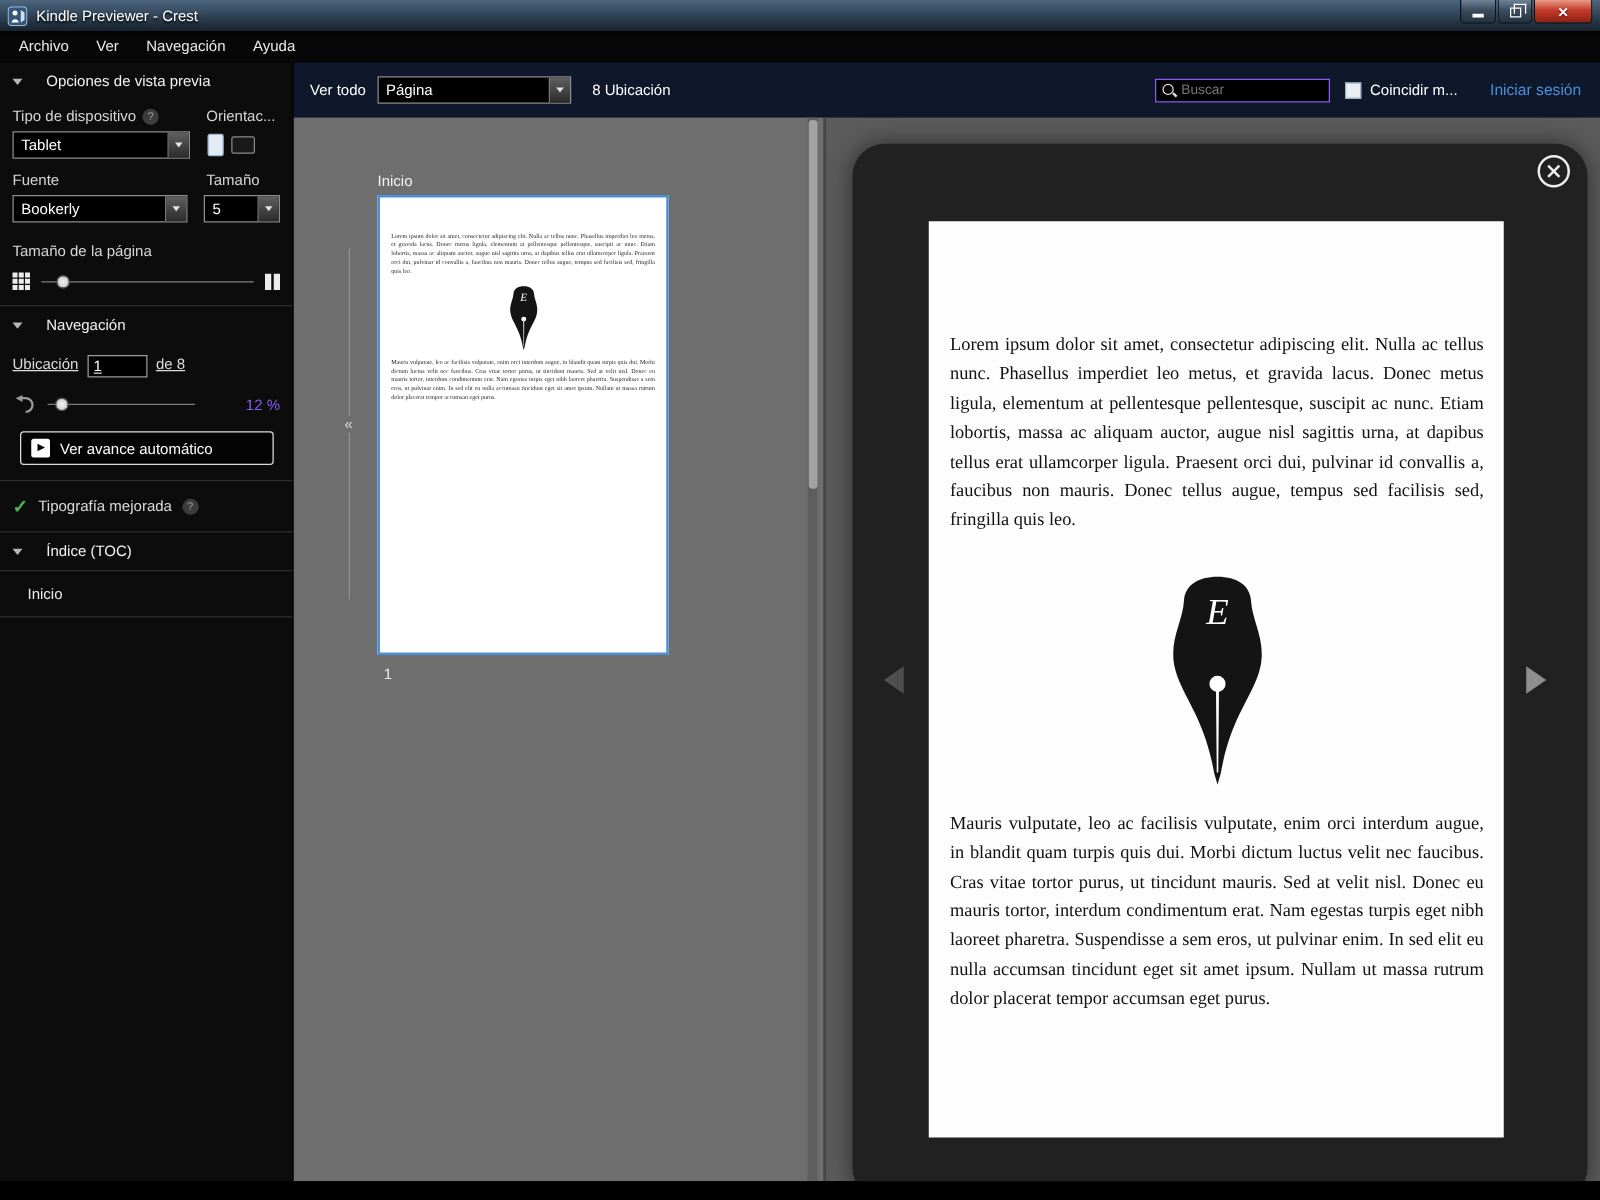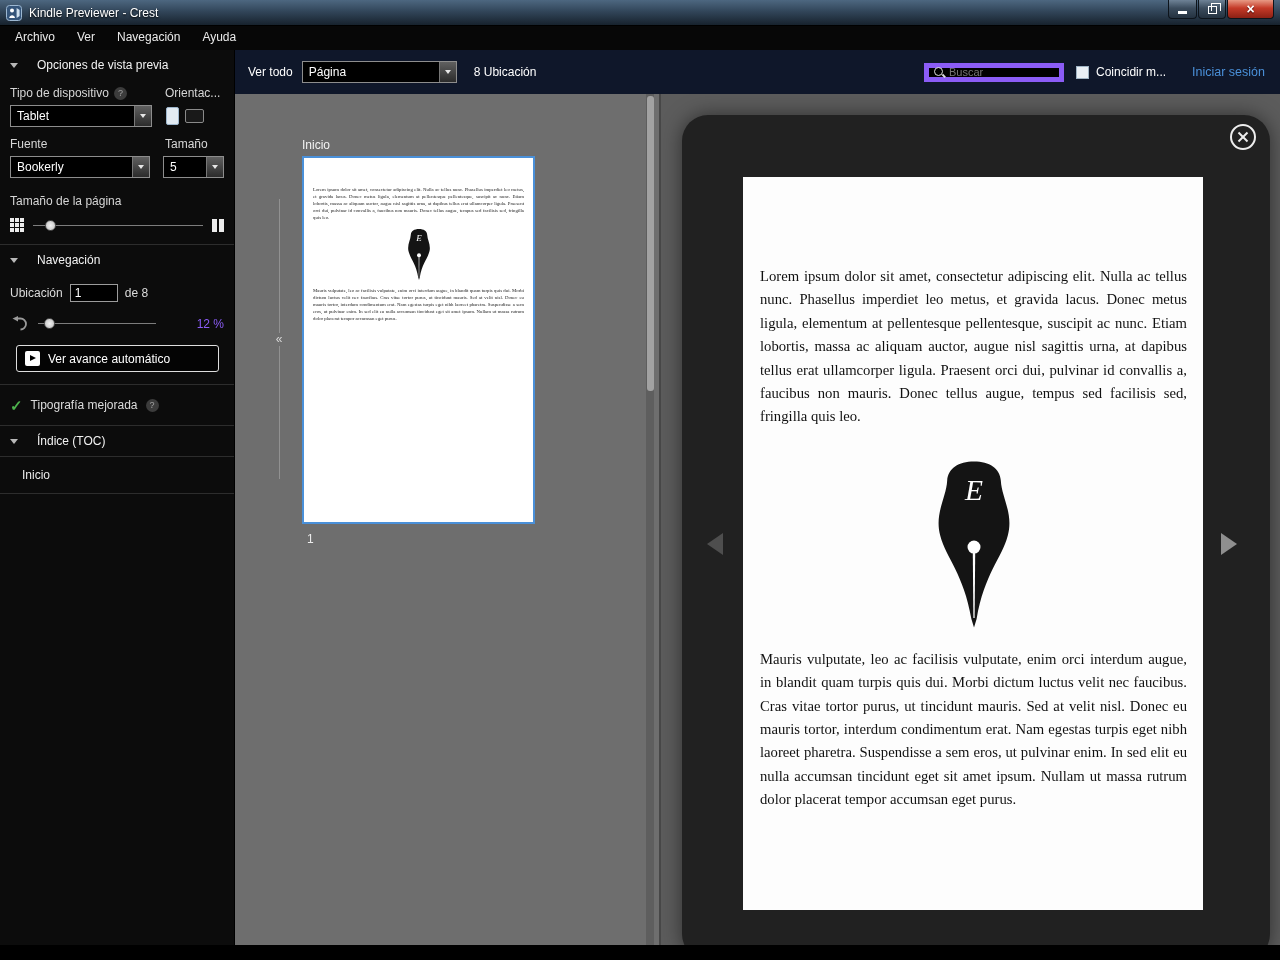--- a/index.html
+++ b/index.html
@@ -51,41 +51,41 @@
   .pagesize-label { padding:12px 10px 2px; color:#d6d6d6; }
   .pagesize-row { display:flex; align-items:center; gap:9px; padding:8px 10px 12px; }
   .grid-icon { display:grid; grid-template-columns:repeat(3,4px); grid-auto-rows:4px; gap:1px; }
   .grid-icon i { background:#ececec; }
   .columns-icon { display:flex; gap:2px; }
   .columns-icon i { width:5px; height:13px; background:#ececec; }
   .slider { position:relative; flex:1; height:13px; }
   .slider .track { position:absolute; left:0; right:0; top:6px; height:1px; background:#7d7d7d; }
   .slider .knob { position:absolute; top:1px; width:11px; height:11px; border-radius:50%;
     background:radial-gradient(#f2f2f2,#bdbdbd); border:1px solid #4f4f4f; }
-  .loc-row { display:flex; align-items:center; gap:7px; padding:9px 10px 6px; }
+  .loc-row { display:flex; gap:7px; padding:9px 10px 6px;text-decoration:underline; }
   .loc-input { width:48px; height:18px; background:#000; border:1px solid #9c9c9c; color:#fff; font-size:12px; padding:0 4px; outline:none; }
   .progress-row { display:flex; align-items:center; gap:9px; padding:8px 10px 4px; }
   .progress-label { margin-left:auto; color:#8b5cf6; }
   .auto-btn { margin:10px 14px 12px 16px; width:203px; height:27px; background:#040404; border:1px solid #dedede;
     border-radius:3px; display:flex; align-items:center; gap:8px; padding:0 8px; color:#fff; font-size:12px; cursor:default; }
   .play-icon { position:relative; width:15px; height:15px; background:#fff; border-radius:2px; flex:0 0 auto; }
   .play-icon::after { content:''; position:absolute; left:5px; top:4px; width:0; height:0;
     border-top:3.5px solid transparent; border-bottom:3.5px solid transparent; border-left:6px solid #000; }
   .typo-row { display:flex; align-items:center; gap:8px; padding:13px 10px; }
   .check { color:#4db34d; font-size:15px; font-weight:bold; line-height:13px; }
   .toc-item { padding:11px 10px 11px 22px; color:#eaeaea; cursor:default; }
 
   
   .toolbar { position:absolute; left:235px; top:50px; right:0; height:44px; background:#0f172a;
     display:flex; align-items:center; padding:0 13px; color:#fff; font-size:12px; }
   .view-label { margin-right:9px; }
   .toolbar .dropdown { width:155px; height:22px; }
   .loc-count { margin-left:17px; }
   .search-box { margin-left:auto; display:flex; align-items:center; width:140px; height:19px;
-    background:#000; border:5px solid #8b5cf6; padding:0 4px; gap:4px; }
+    background:#000; border:1px solid #8b5cf6; padding:0 4px; gap:4px; }
   .mag { position:relative; width:12px; height:12px; flex:0 0 auto; }
   .mag::before { content:''; position:absolute; left:1px; top:1px; width:7px; height:7px; border:1.5px solid #ddd; border-radius:50%; }
   .mag::after { content:''; position:absolute; left:8.5px; top:9px; width:4px; height:1.5px; background:#ddd; transform:rotate(45deg); }
   .search-box input { flex:1; min-width:0; background:transparent; border:none; outline:none; color:#ddd; font-size:11px; }
   .match-check { width:13px; height:13px; background:#e9eff5; border:1px solid #9fb3c4; margin-left:12px; flex:0 0 auto; }
   .match-label { margin-left:7px; white-space:nowrap; }
   .signin { margin-left:26px; margin-right:2px; color:#4a90d9; font-size:12.5px; white-space:nowrap; cursor:pointer; }
 
   
   .thumb-panel { position:absolute; left:235px; top:94px; width:424px; bottom:15px; background:#6e6e6e; overflow:hidden; }

